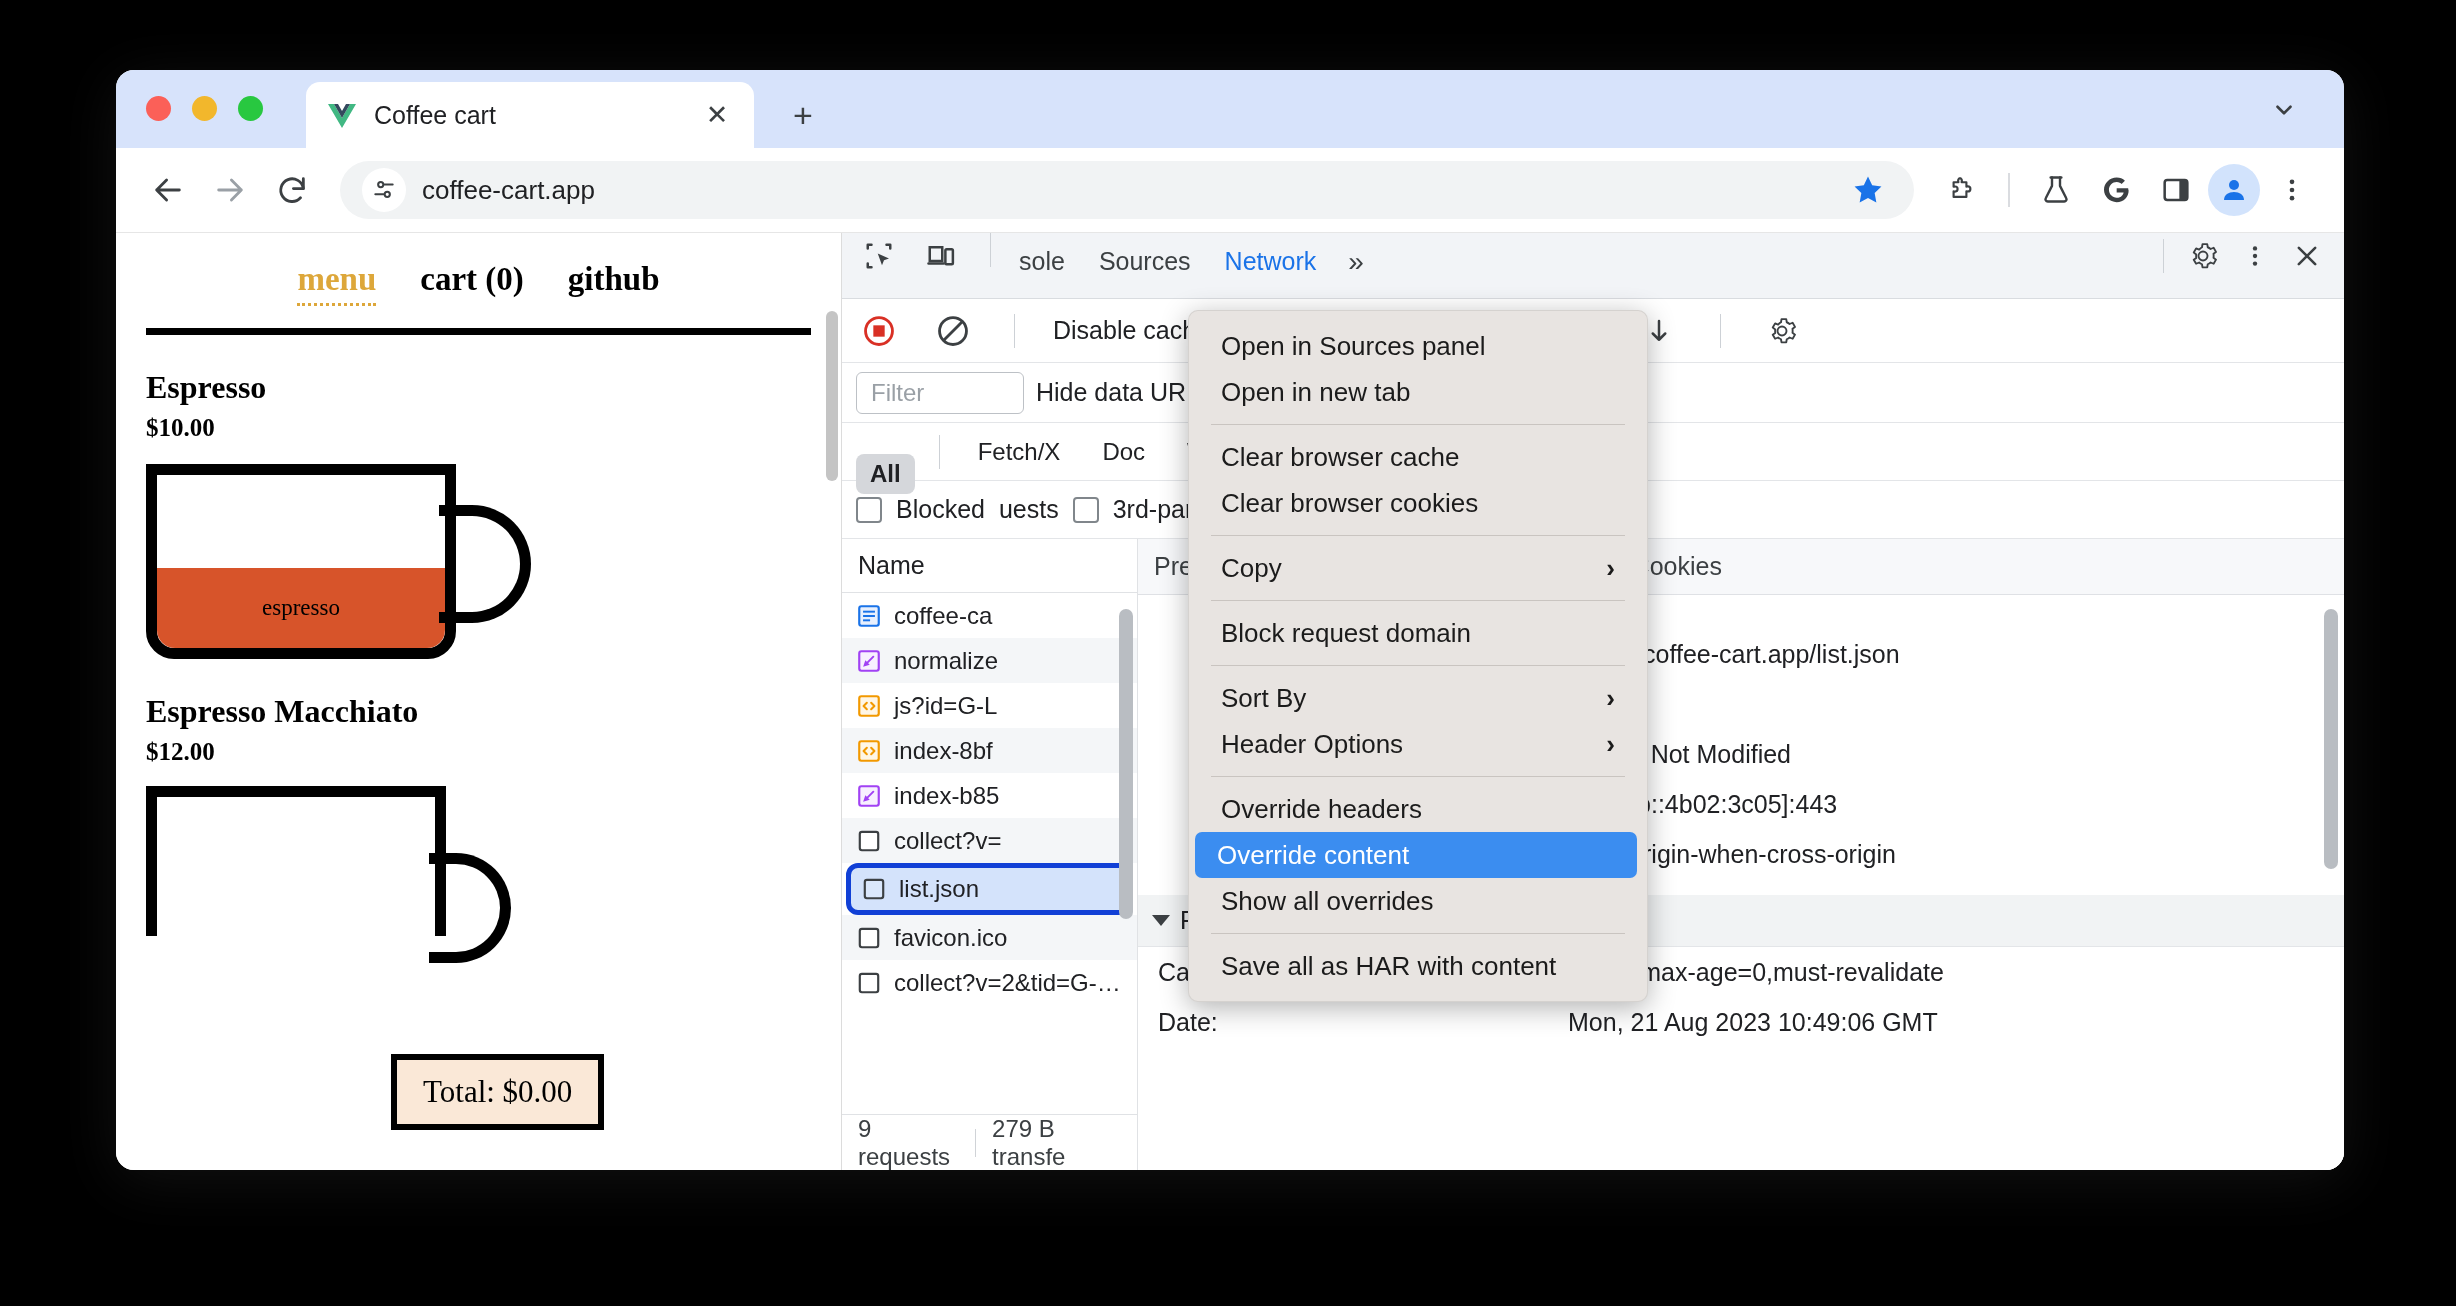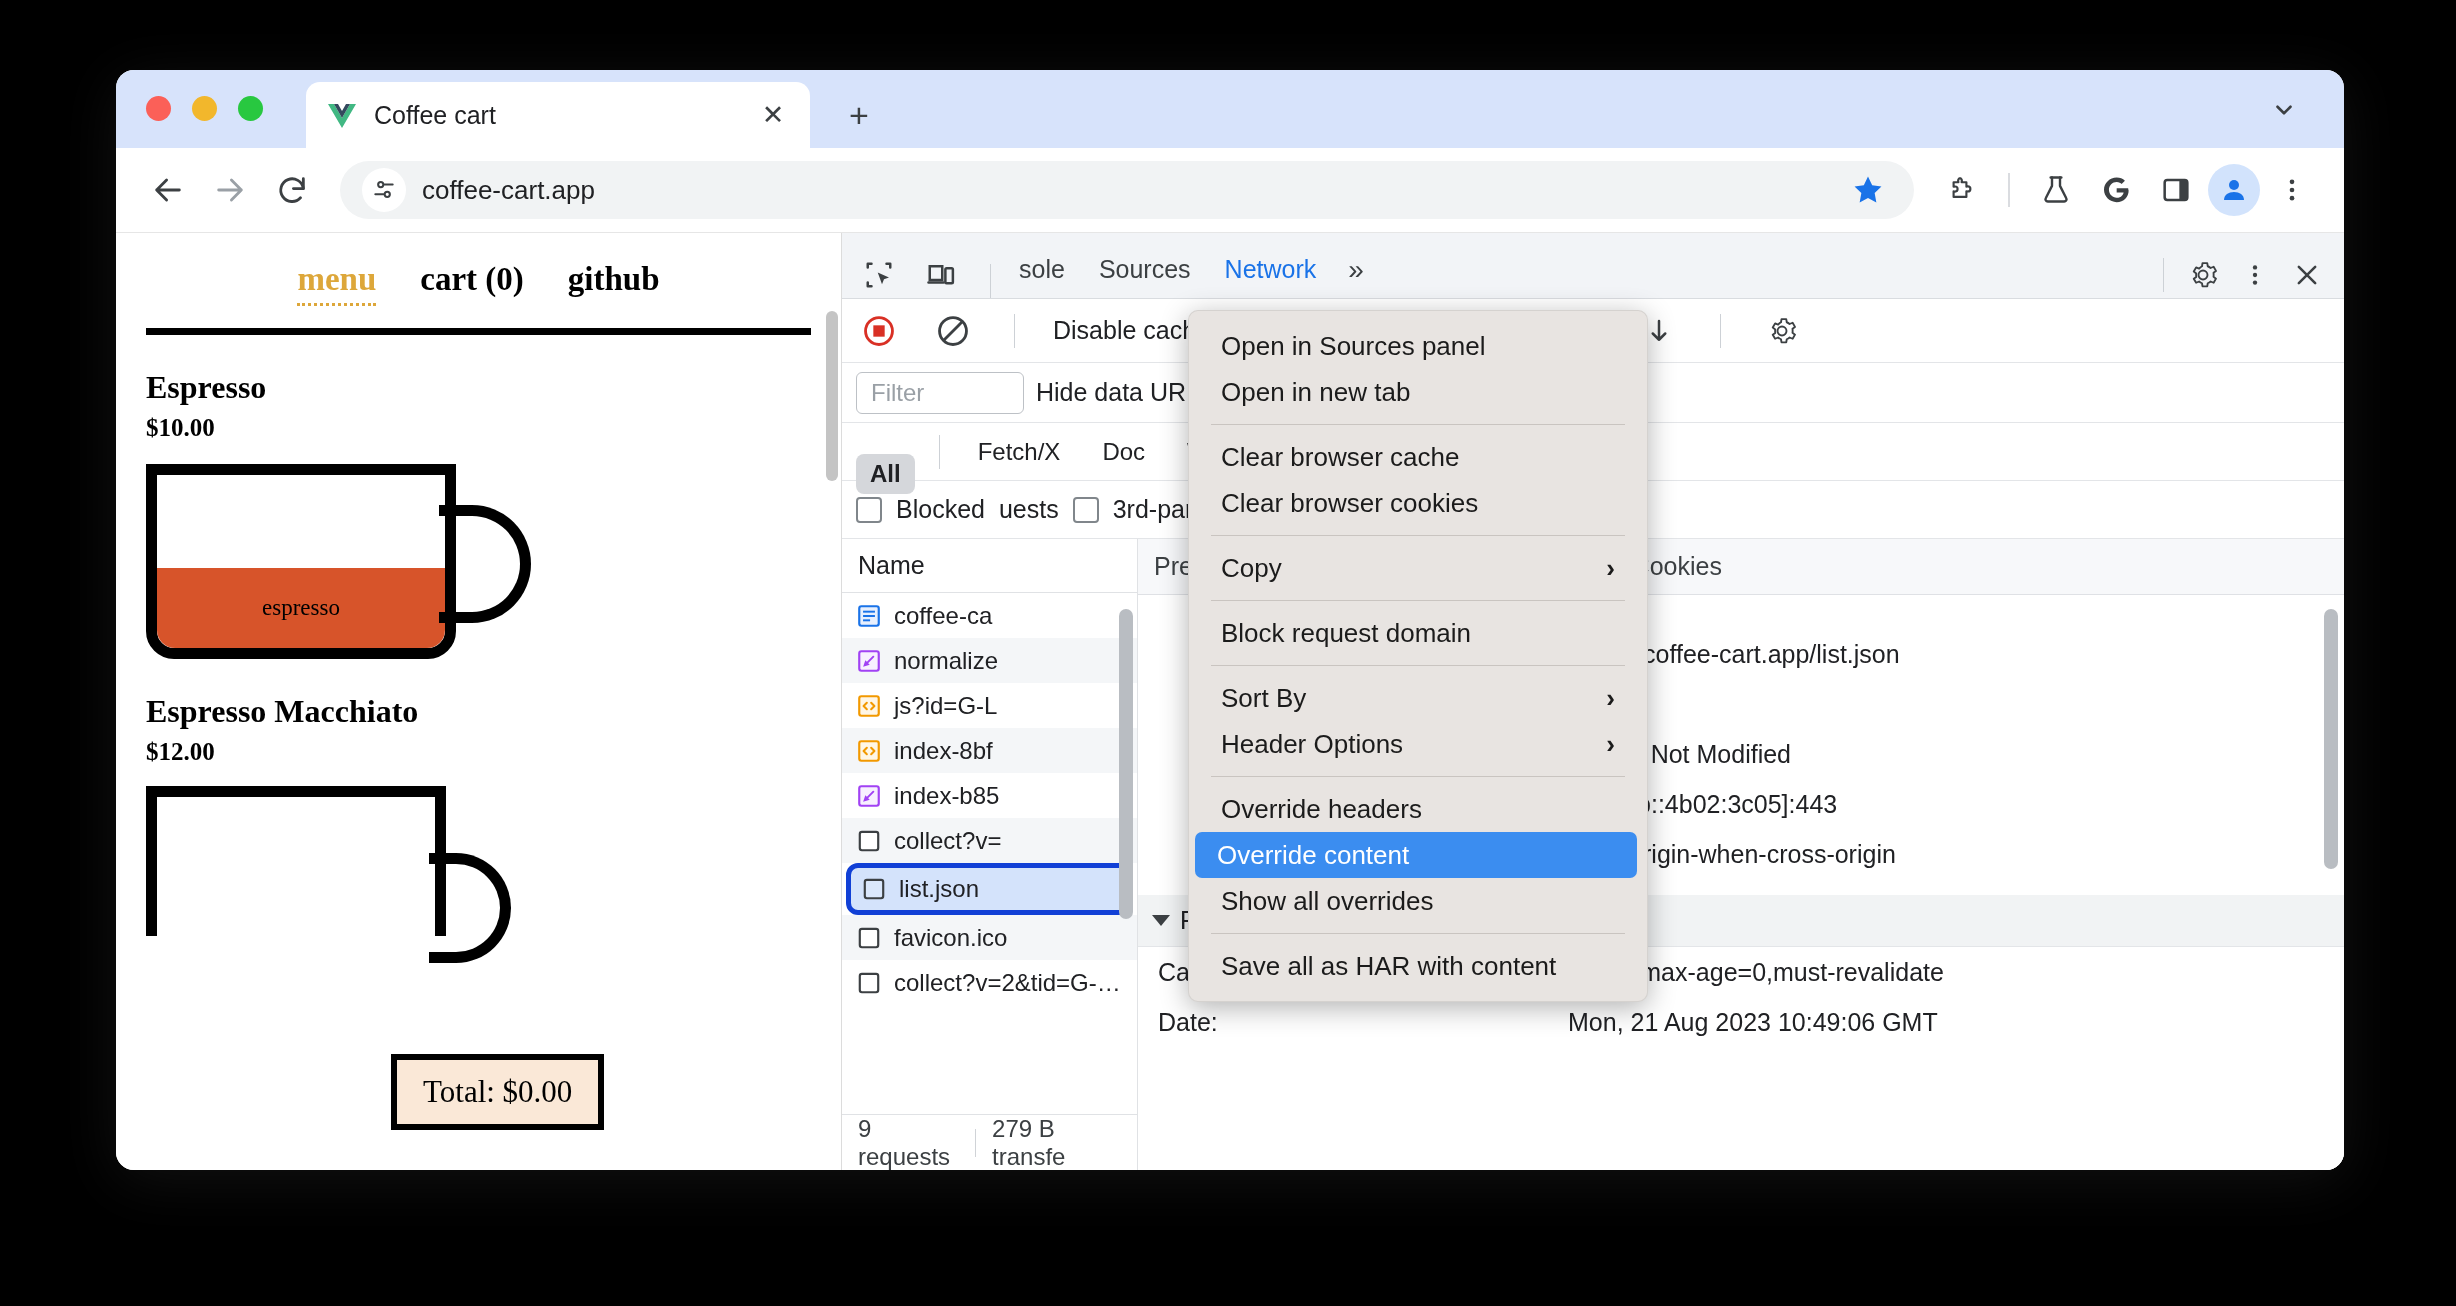--- a/index.html
+++ b/index.html
@@ -35,21 +35,21 @@
     position: absolute; left: 30px; top: 26px;
     display: flex; gap: 21px;
   }
   .dot { width: 25px; height: 25px; border-radius: 50%; }
   .dot.red { background: #fb6058; }
   .dot.yellow { background: #f2b72c; }
   .dot.green { background: #28c840; }
 
   .tab {
     margin-left: 164px;
-    width: 504px; height: 66px;
+    width: 448px; height: 66px;
     background: #fff;
     border-radius: 14px 14px 0 0;
     display: flex; align-items: center;
     padding: 0 20px;
     position: relative;
   }
   .tab .favicon { width: 32px; height: 32px; margin-right: 16px; flex: none; }
   .tab .tab-title {
     font-size: 25px; color: #202124; white-space: nowrap;
     overflow: hidden; text-overflow: ellipsis; flex: 1;
@@ -201,21 +201,21 @@
   .devtools {
     flex: 1;
     background: #fff;
     display: flex; flex-direction: column;
     position: relative;
     min-width: 0;
   }
   .dt-tabbar {
     height: 66px;
     background: #f2f4f7;
-    display: flex; align-items: flex-end;
+    display: flex; align-items: flex-start;
     padding: 0 14px;
     border-bottom: 1px solid #d9dce0;
     gap: 16px;
   }
   .dt-icon-btn {
     width: 46px; height: 46px;
     display: flex; align-items: center; justify-content: center;
     border-radius: 6px; flex: none;
   }
   .dt-vsep { width: 1px; height: 34px; background: #cdd1d6; margin: 0 10px; flex:none;}

